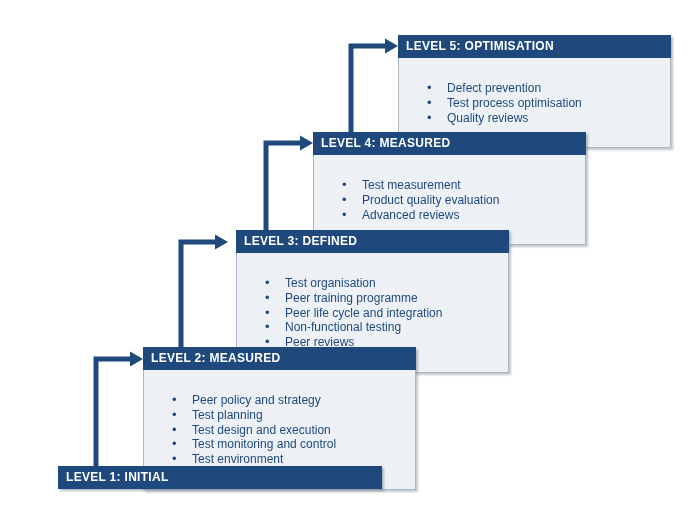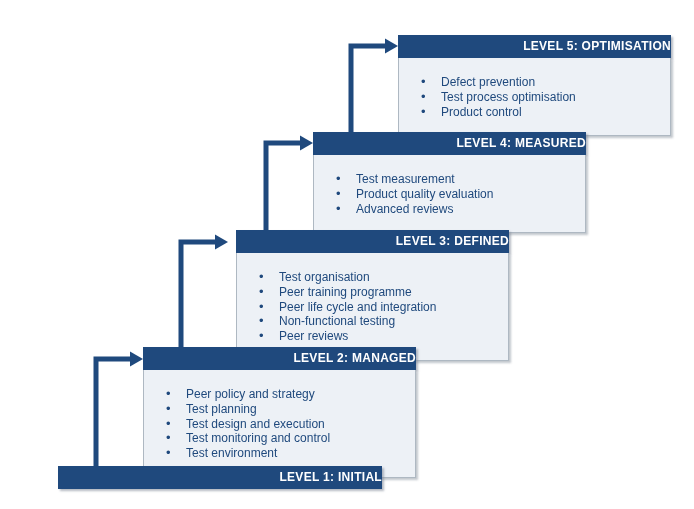--- a/index.html
+++ b/index.html
@@ -23,31 +23,30 @@
     background: #1F497D;
     color: #ffffff;
     font-size: 12px;
     font-weight: bold;
     line-height: 23px;
     height: 23px;
     padding-left: 8px;
     letter-spacing: 0.3px;
     box-shadow: 2px 2px 2px rgba(120,130,145,0.55);
     white-space: nowrap;
-    text-align: right;
   }
   .level-body {
     background: #EDF1F6;
     border: 1px solid #AEB8C2;
     border-top: none;
     box-shadow: 2px 2px 2px rgba(120,130,145,0.45);
     padding: 7px 4px 6px 0;
   }
   .level-body ul {
-    margin: 10px;
+    margin: 16px;
     padding: 0;
     list-style: none;
   }
   .level-body li {
     position: relative;
     color: #1F497D;
     font-size: 12px;
     line-height: 14.8px;
     padding-left: 32px;
     white-space: nowrap;
@@ -100,21 +99,21 @@
       <polygon points="385,38.5 398,46 385,53.5" fill="#1F497D"></polygon>
     </g>
   </svg>
 
   <div class="level-box lv5">
     <div class="level-header">LEVEL 5: OPTIMISATION</div>
     <div class="level-body">
       <ul>
           <li>Defect prevention</li>
           <li>Test process optimisation</li>
-          <li>Product control</li>
+          <li>Quality reviews</li>
         </ul>
     </div>
   </div>
 
   <div class="level-box lv4">
     <div class="level-header">LEVEL 4: MEASURED</div>
     <div class="level-body">
       <ul>
           <li>Test measurement</li>
           <li>Product quality evaluation</li>
@@ -130,21 +129,21 @@
           <li>Test organisation</li>
           <li>Peer training programme</li>
           <li>Peer life cycle and integration</li>
           <li>Non-functional testing</li>
           <li>Peer reviews</li>
         </ul>
     </div>
   </div>
 
   <div class="level-box lv2">
-    <div class="level-header">LEVEL 2: MANAGED</div>
+    <div class="level-header">LEVEL 2: MEASURED</div>
     <div class="level-body">
       <ul>
           <li>Peer policy and strategy</li>
           <li>Test planning</li>
           <li>Test design and execution</li>
           <li>Test monitoring and control</li>
           <li>Test environment</li>
         </ul>
     </div>
   </div>

